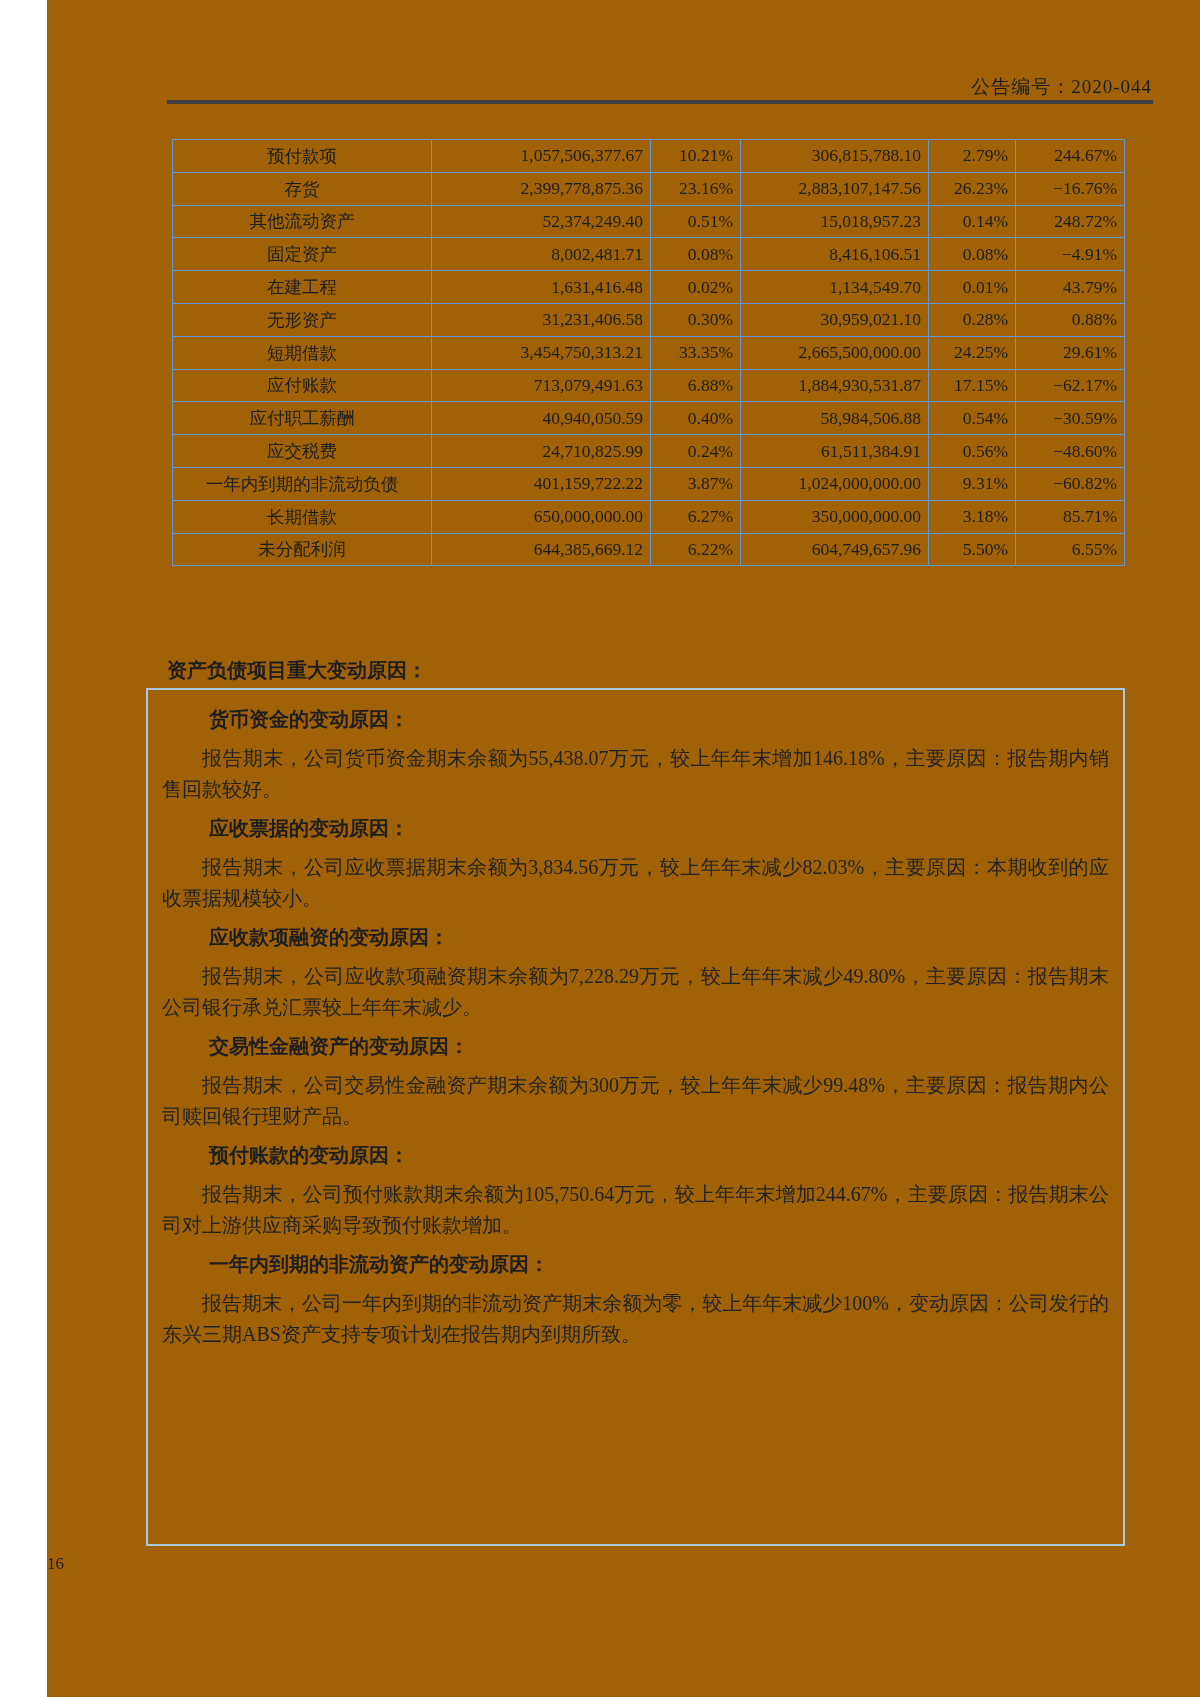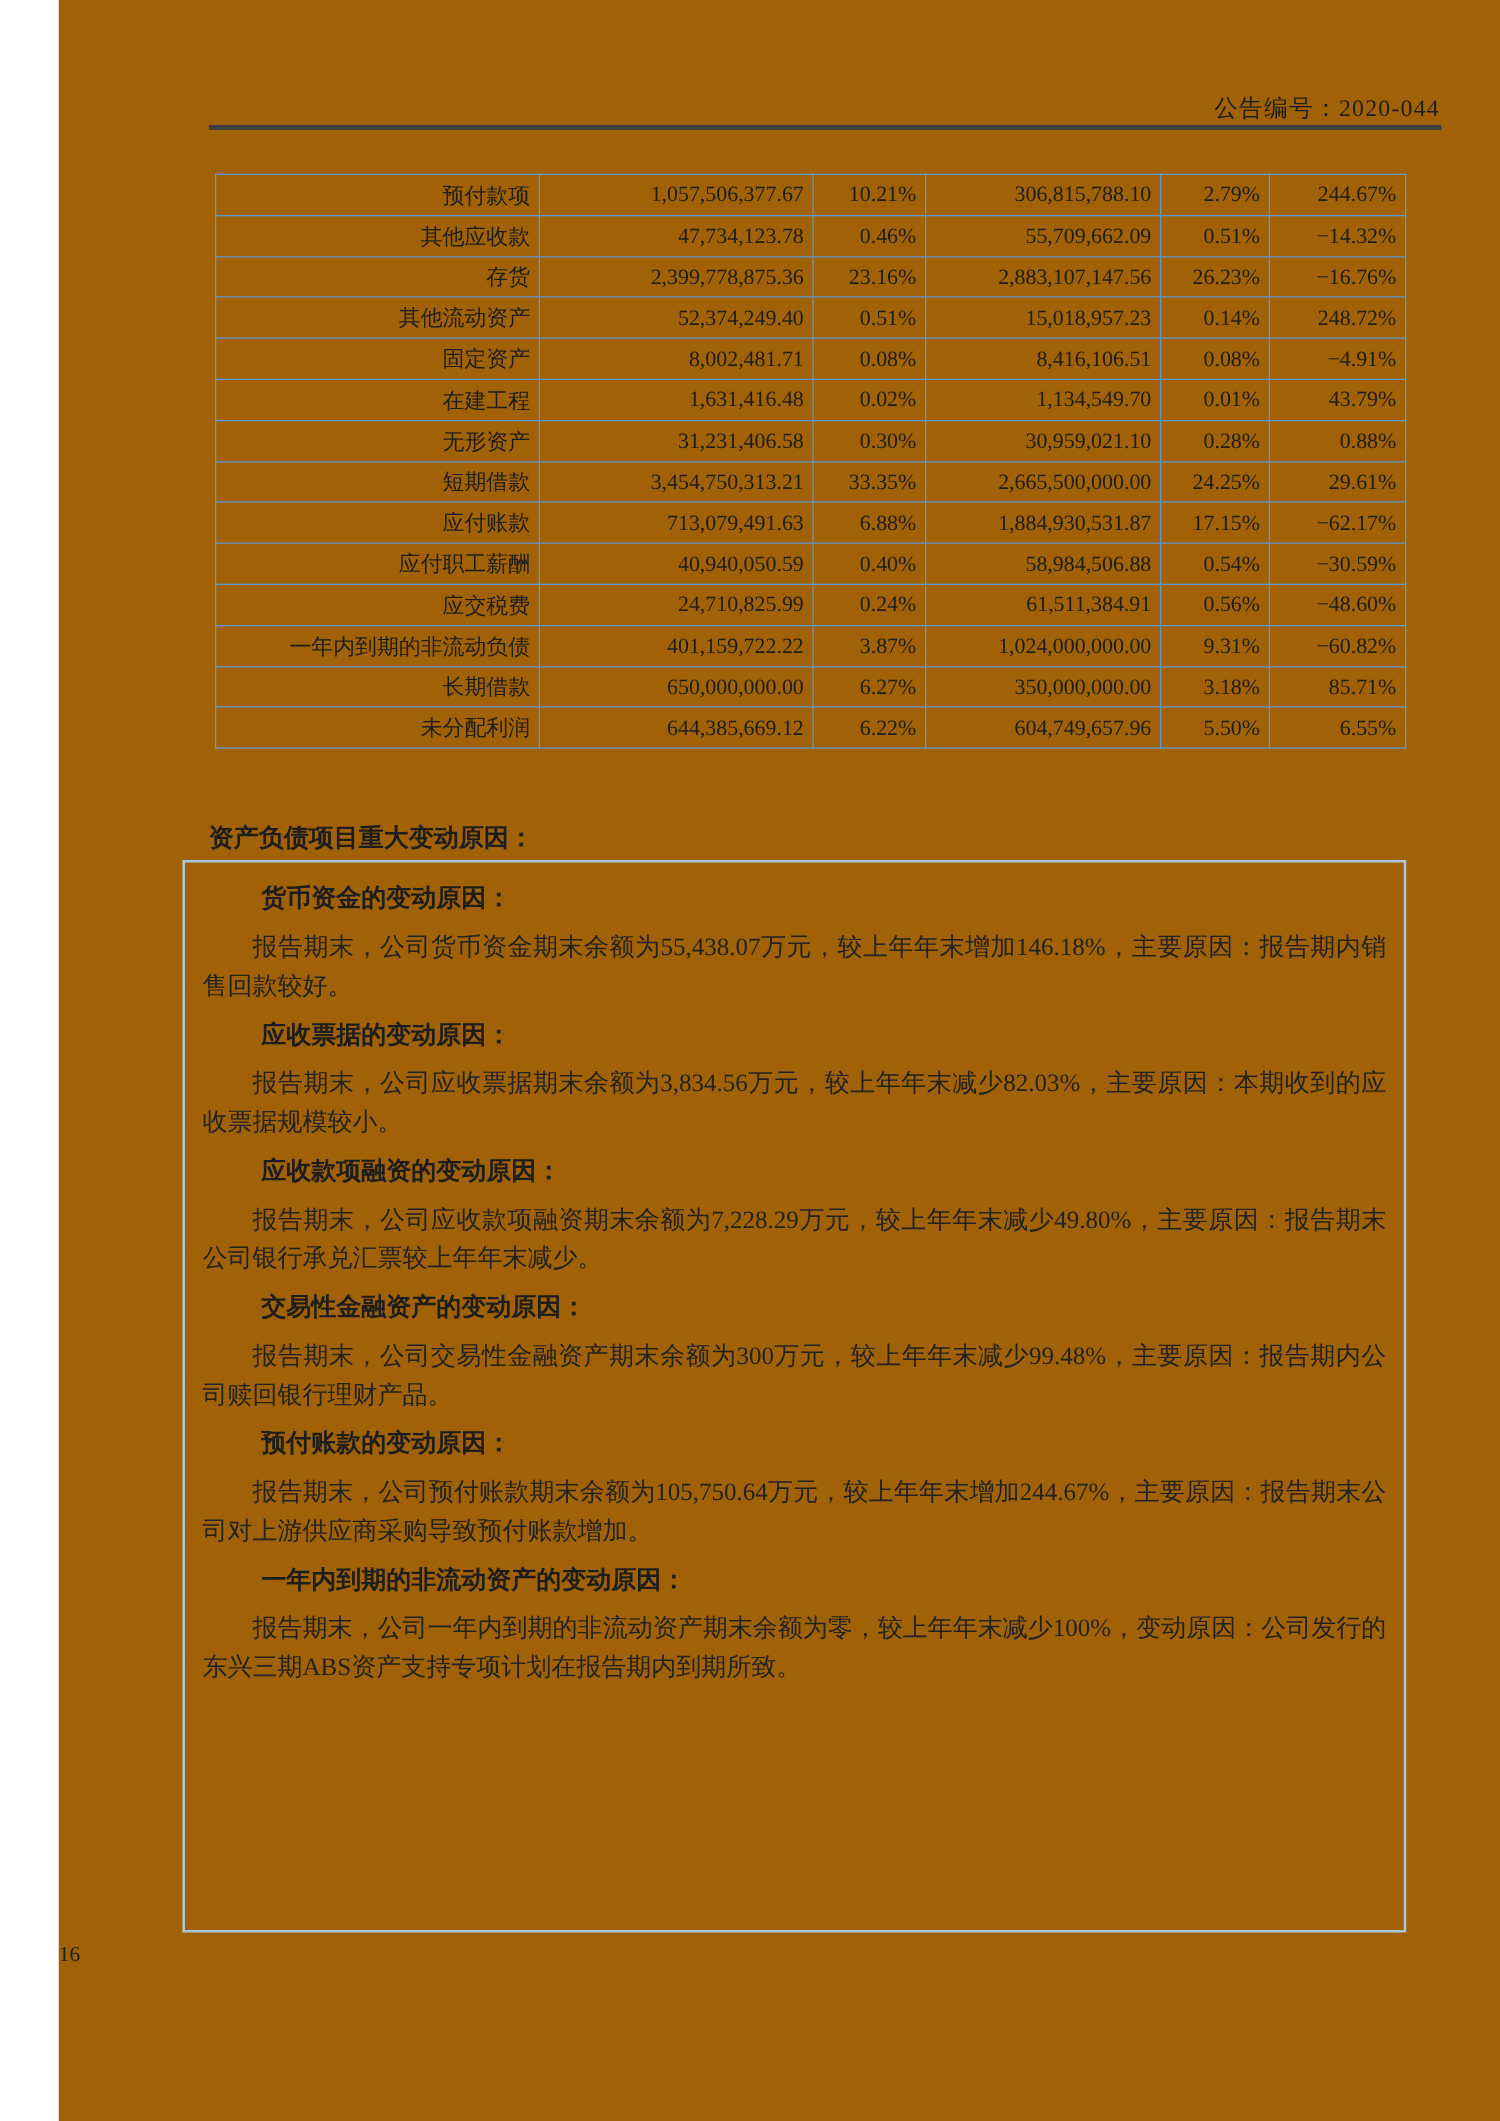--- a/index.html
+++ b/index.html
@@ -32,21 +32,21 @@
     table-layout:fixed;
     font-size:17.5px;
   }
   table.fin-table td {
     border:1.6px solid #5b9bd5;
     height:31.8px;
     padding:0 7px;
     white-space:nowrap;
     overflow:hidden;
   }
-  td.cell-name { text-align:right; }
+  td.cell-name { text-align:center; }
   td.cell-num  { text-align:right; }
   .section-title {
     position:absolute;
     top:657px; left:120px;
     font-family:Liberation Mono, monospace;
     font-weight:bold;
     font-size:20px;
   }
   .reason-box {
     position:absolute;
@@ -99,28 +99,20 @@
       <col style="width:109px">
     </colgroup>
     <tbody id="fin-table-body">
         <tr>
           <td class="cell-name">预付款项</td>
           <td class="cell-num">1,057,506,377.67</td>
           <td class="cell-num">10.21%</td>
           <td class="cell-num">306,815,788.10</td>
           <td class="cell-num">2.79%</td>
           <td class="cell-num">244.67%</td>
-        </tr>
-        <tr>
-          <td class="cell-name">其他应收款</td>
-          <td class="cell-num">47,734,123.78</td>
-          <td class="cell-num">0.46%</td>
-          <td class="cell-num">55,709,662.09</td>
-          <td class="cell-num">0.51%</td>
-          <td class="cell-num">−14.32%</td>
         </tr>
         <tr>
           <td class="cell-name">存货</td>
           <td class="cell-num">2,399,778,875.36</td>
           <td class="cell-num">23.16%</td>
           <td class="cell-num">2,883,107,147.56</td>
           <td class="cell-num">26.23%</td>
           <td class="cell-num">−16.76%</td>
         </tr>
         <tr>

